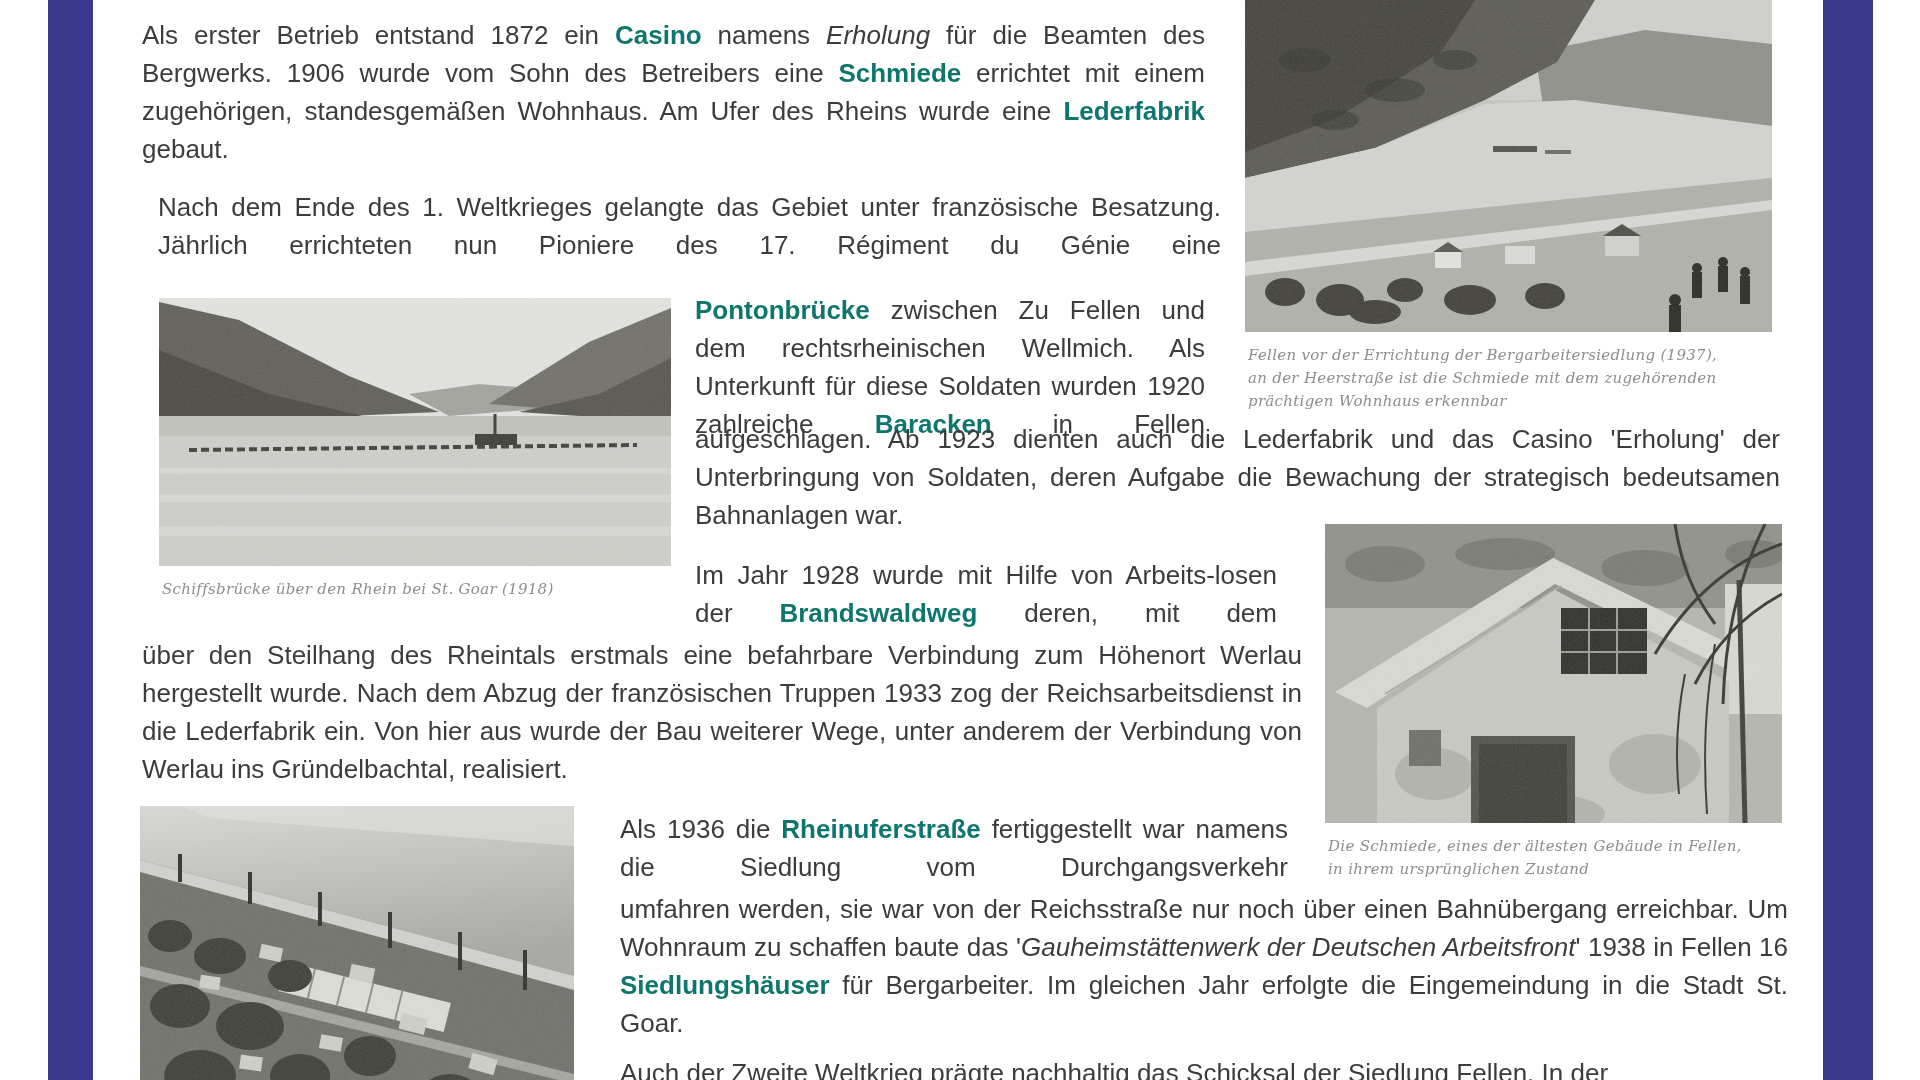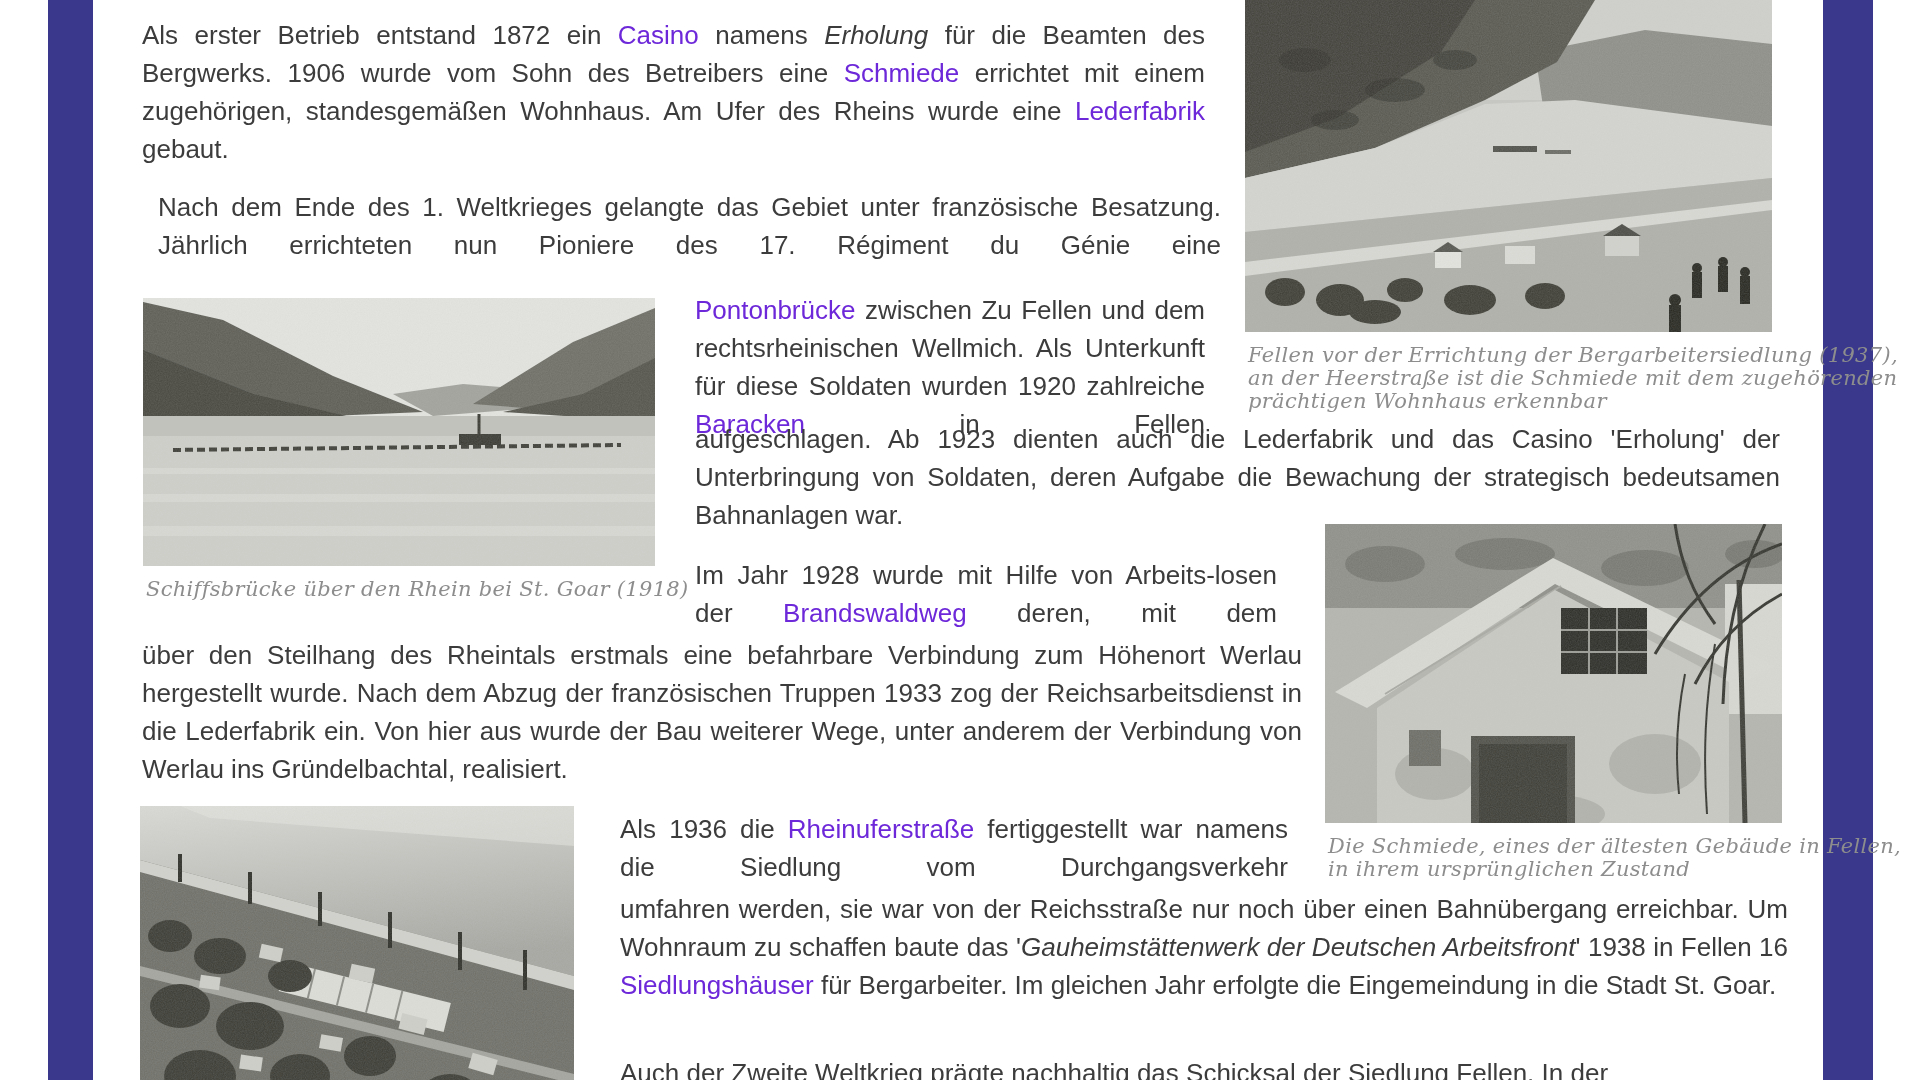--- a/index.html
+++ b/index.html
@@ -8,27 +8,27 @@
     overflow:hidden;font-family:"Liberation Sans",sans-serif;
   }
   .bar{position:absolute;top:0;bottom:0;background:#39388d;}
   .bar-left{left:48px;width:45px;}
   .bar-right{left:1823px;width:50px;}
   .seg{
     position:absolute;margin:0;font-size:26px;line-height:38px;
     color:#3c3c3c;text-align:justify;letter-spacing:0;
   }
   .seg.cont{text-align-last:justify;}
-  .run-b{font-weight:400;color:#6d28d9;}
+  .run-b{font-weight:700;color:#0f766e;}
   .run-i{font-style:italic;}
   .fig{position:absolute;margin:0;}
   .fig svg{display:block;}
   .figcap{
     margin:12px 0 0 3px;font-family:"DejaVu Serif",serif;font-style:italic;
-    font-size:21px;line-height:23px;color:#8d8d8d;white-space:pre;letter-spacing:0.3px;
+    font-size:15px;line-height:23px;color:#8d8d8d;white-space:pre;letter-spacing:0.3px;
   }
   .clip{overflow:hidden;}
 </style>
 </head>
 <body>
 
 <div class="page">
 
   <div class="bar bar-left"></div>
   <div class="bar bar-right"></div>
@@ -98,21 +98,21 @@
         <circle cx="430" cy="300" r="6"></circle>
           <rect x="424" y="305" width="12" height="27"></rect>
       </g>
       <rect width="527" height="332" filter="url(#gr1)"></rect>
     </svg>
     <figcaption class="figcap">Fellen vor der Errichtung der Bergarbeitersiedlung (1937),
 an der Heerstraße ist die Schmiede mit dem zugehörenden
 prächtigen Wohnhaus erkennbar</figcaption>
   </figure>
 
-  <figure class="fig" style="left:143px;top:298px;width:512px;">
+  <figure class="fig" style="left:159px;top:298px;width:512px;">
     <svg width="512" height="268" viewBox="0 0 512 268" role="img">
       <defs>
         <filter id="gr2">
             <feTurbulence type="fractalNoise" baseFrequency="0.9" numOctaves="2" stitchTiles="stitch"></feTurbulence>
           <feColorMatrix type="matrix" values="0 0 0 0 0.55  0 0 0 0 0.55  0 0 0 0 0.55  0 0 0 0.2 0"></feColorMatrix>
           </filter>
       </defs>
       <rect width="512" height="268" fill="#e4e4e0"></rect>
       <polygon points="250,96 320,86 420,94 470,104 290,118" fill="#a2a29c"></polygon>
       <polygon points="0,4 80,22 190,78 280,114 0,126" fill="#5d5d55"></polygon>

